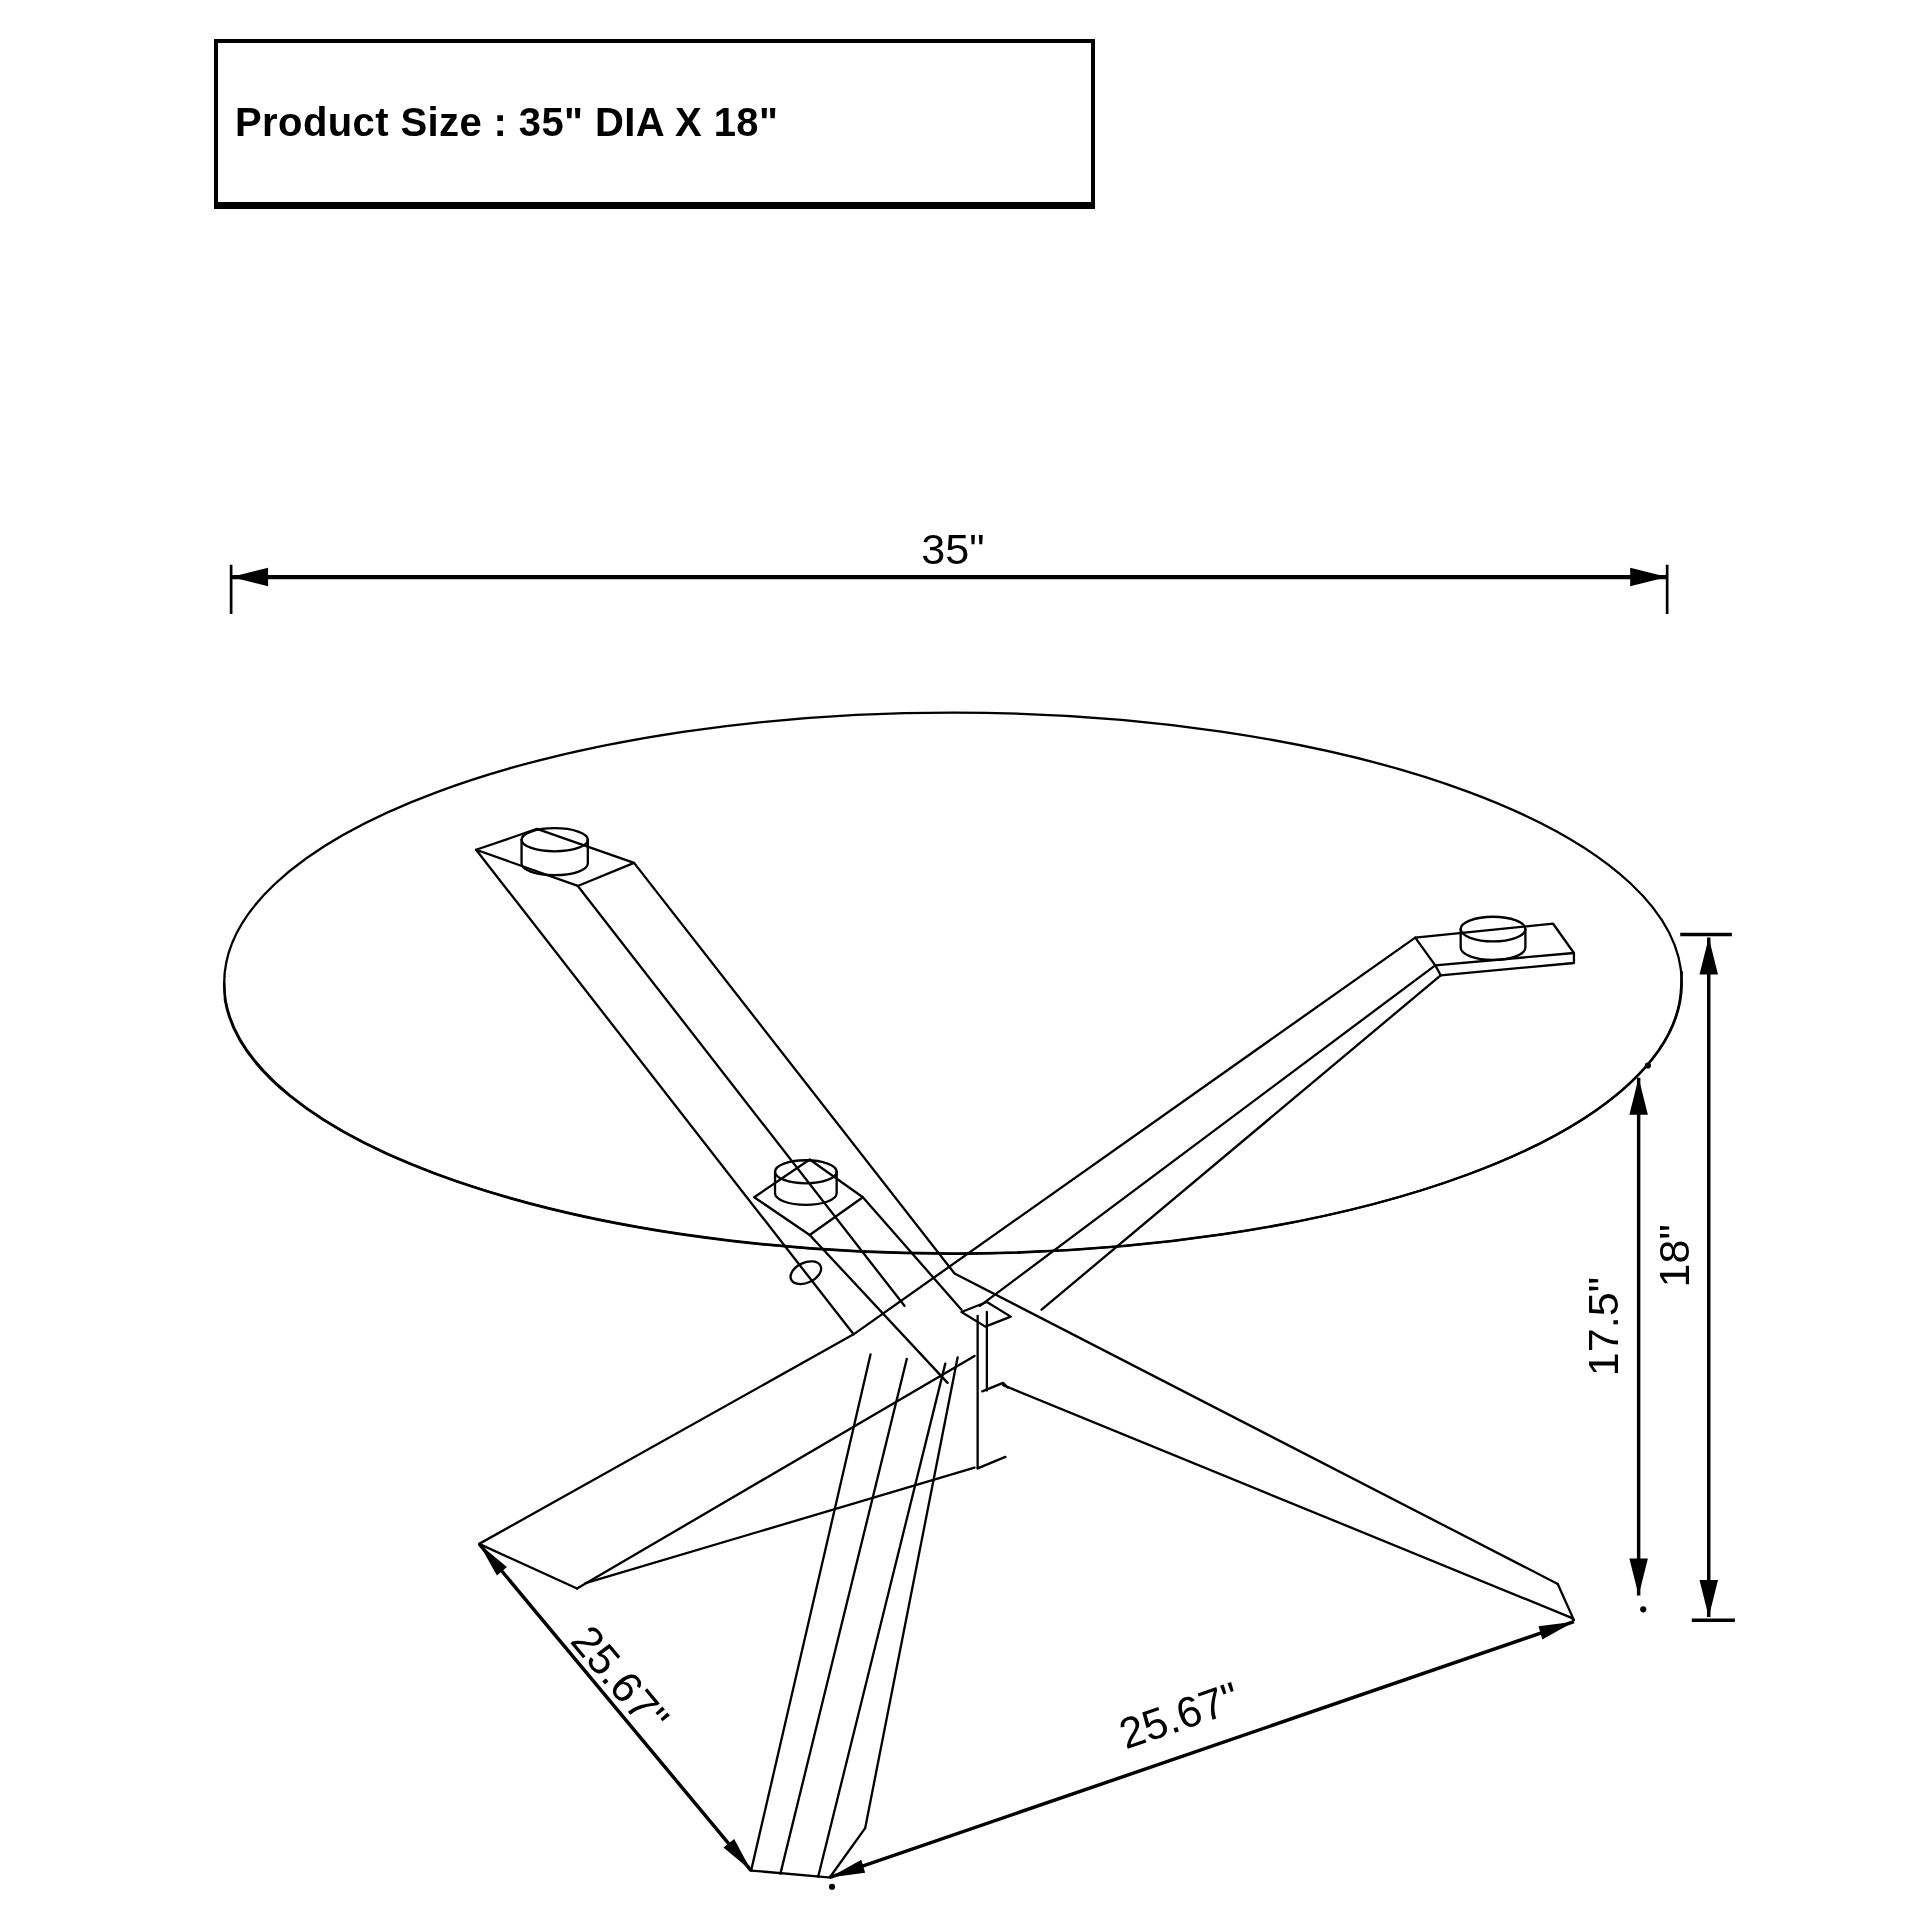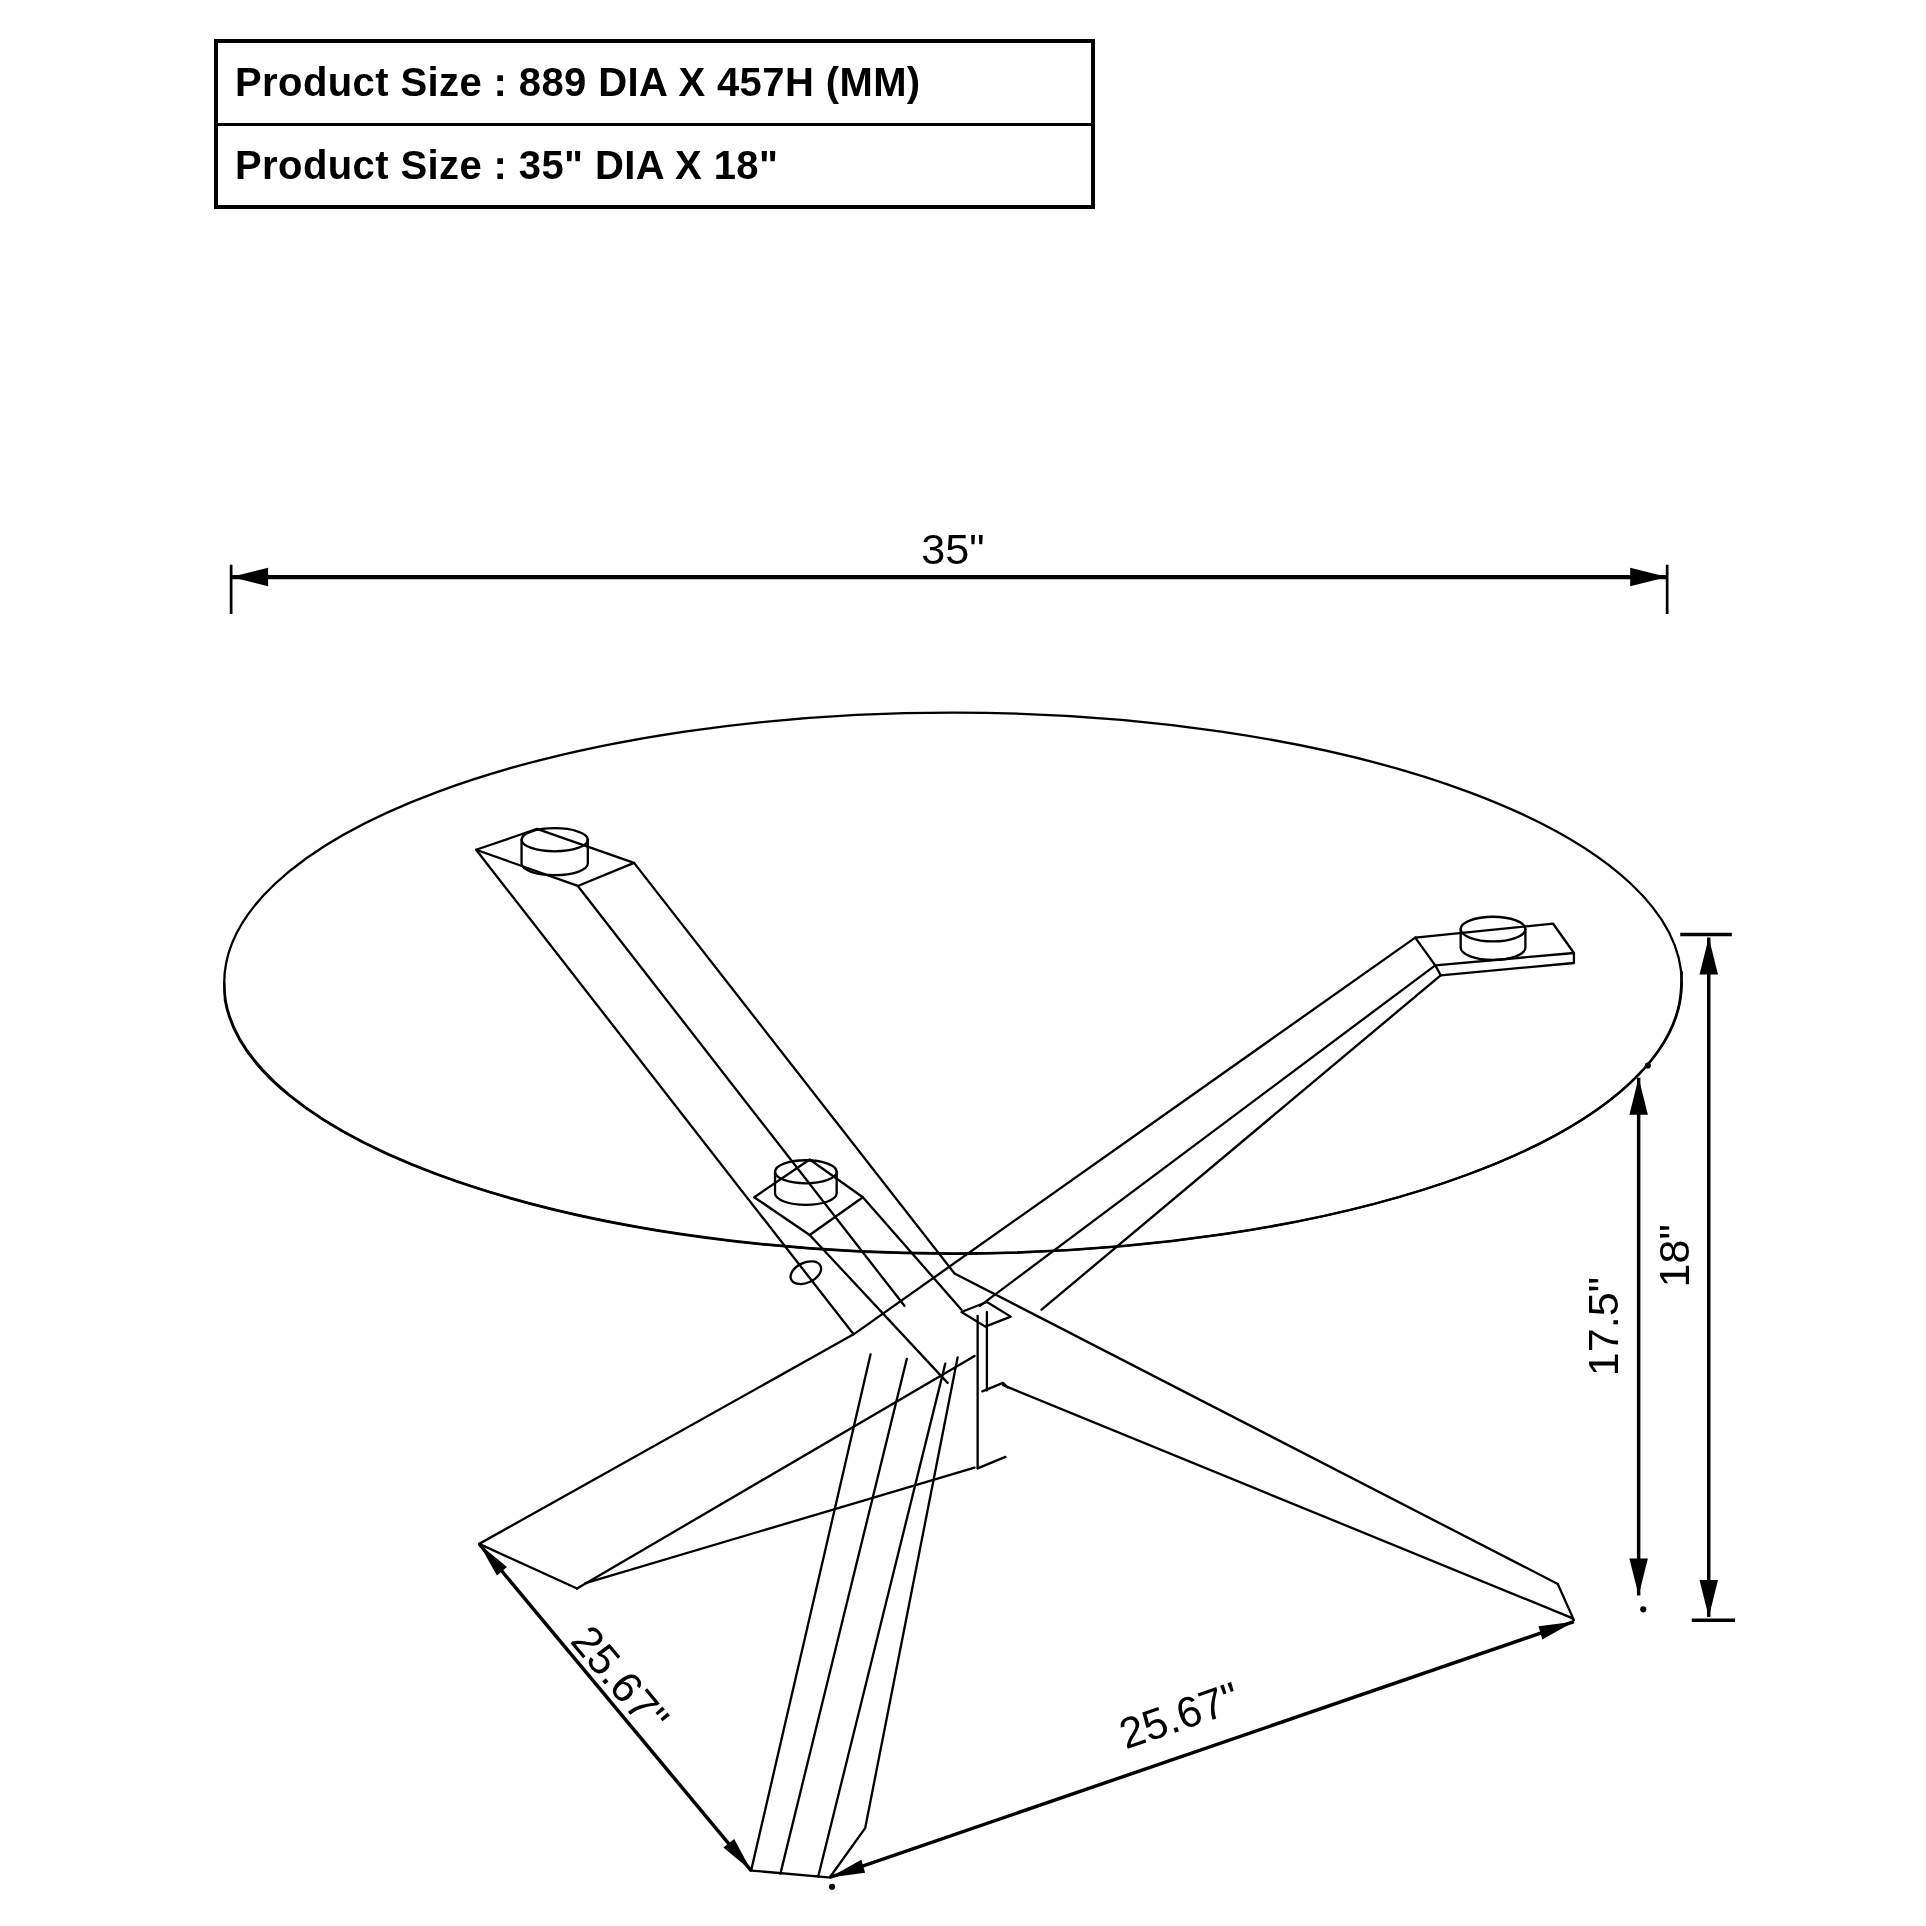--- a/index.html
+++ b/index.html
@@ -19,21 +19,20 @@
   .title-row:first-child{border-bottom:3.1px solid #000;}
   svg.drawing{position:absolute;left:0;top:0;width:1926px;height:1926px;}
   .dim-label{font-family:"Liberation Sans", sans-serif;font-size:56px;fill:#000;}
 </style>
 </head>
 <body>
 
 <div class="canvas">
 
   <div class="title-box">
-    <div class="title-row">Product Size : 889 DIA X 457H (MM)</div>
     <div class="title-row">Product Size : 35" DIA X 18"</div>
   </div>
 
   <svg class="drawing" viewBox="0 0 2500 2500">
 
     <g stroke="#000" stroke-width="3" fill="none" stroke-linecap="round" stroke-linejoin="round">
       <ellipse cx="1237" cy="1276" rx="946" ry="351"></ellipse>
       <path d="M292,1298 A946,351 0 0 0 2182,1284"></path>
       <path d="M291,1276 L292,1298"></path>
       <path d="M2183,1262 L2182,1284"></path>

